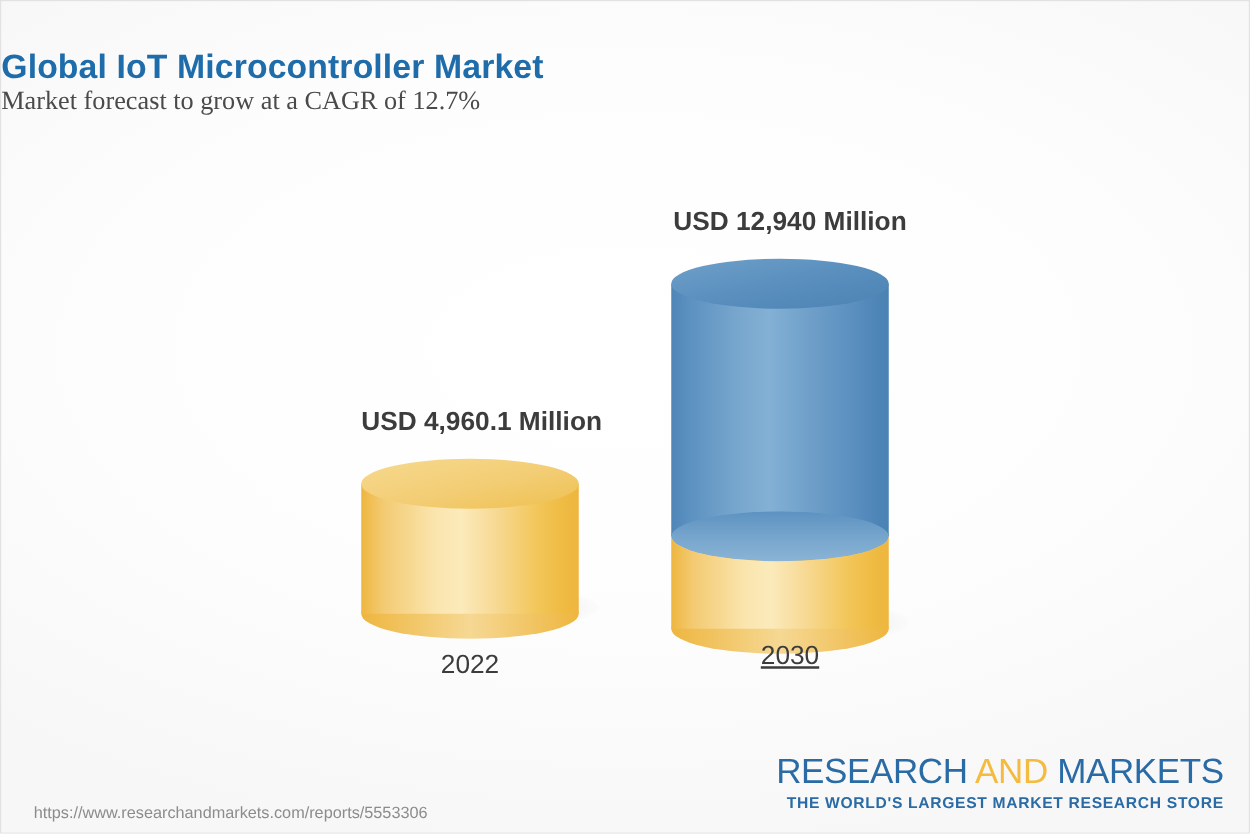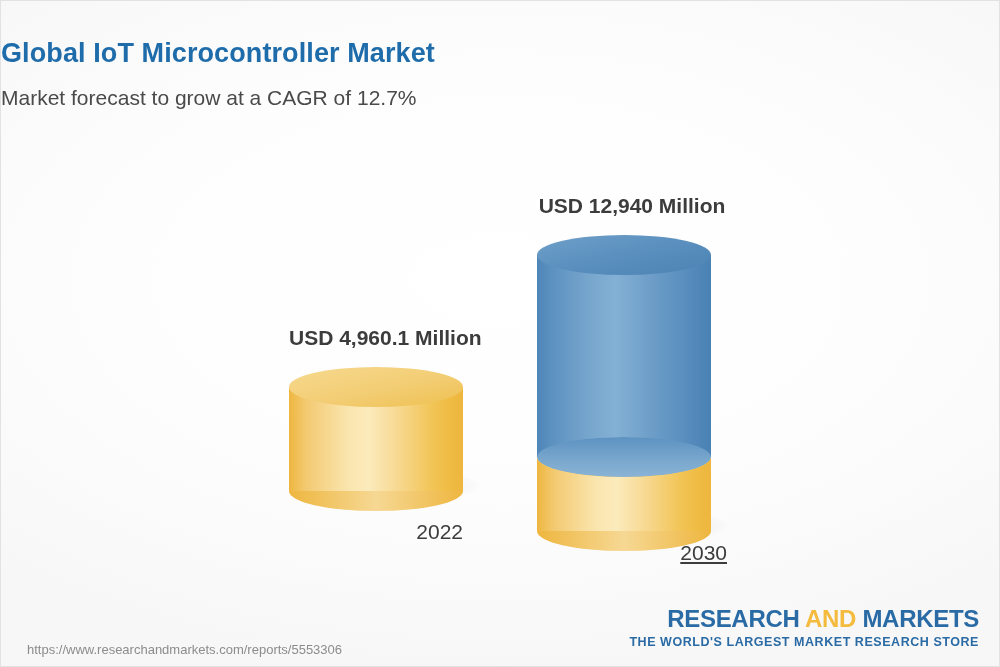--- a/index.html
+++ b/index.html
@@ -33,25 +33,25 @@
     padding-top: 38px;
   }
   #chart-title {
     font-size: 27px;
     font-weight: bold;
     color: #1f6cab;
     letter-spacing: 0.1px;
     line-height: 1.1;
   }
   #chart-subtitle {
-    margin-top: 17px;
     font-size: 21px;
     color: #4a4a4a;
     font-weight: normal;
     line-height: 1.1;
+    font-family: Liberation Serif, serif;
   }
 
   
   #plot-area {
     position: absolute;
     top: 0;
     left: 0;
     width: 1000px;
     height: 667px;
   }
@@ -67,21 +67,21 @@
     font-size: 21px;
     font-weight: bold;
     color: #3c3c3c;
     white-space: nowrap;
     left: 0;
   }
 
   .cat-label {
     position: absolute;
     width: 100%;
-    text-align: right;
+    text-align: center;
     font-size: 21px;
     color: #3c3c3c;
     left: 0;
     white-space: nowrap;
   }
 
   
   .cyl {
     position: absolute;
   }
@@ -155,22 +155,22 @@
     white-space: nowrap;
   }
   #logo {
     position: absolute;
     right: 20px;
     bottom: 18px;
     text-align: right;
     line-height: 1;
   }
   #logo-main {
-    font-size: 24px;
-    font-weight: bold;
+    font-size: 28px;
+    font-weight: normal;
     letter-spacing: -0.3px;
     white-space: nowrap;
   }
   .logo-blue { color: #2a6ba5; }
   .logo-gold { color: #f4bb3e; }
   #logo-tagline {
     margin-top: 5px;
     font-size: 12.5px;
     font-weight: bold;
     color: #2a6ba5;
@@ -198,21 +198,21 @@
 
       <div class="cyl" style="left:0; top:218px; width:174px; height:132px;">
         <div class="cyl-bottom fill-yellow base-yellow" style="top:104px; height:40px;"></div>
         <div class="cyl-body fill-yellow" style="top:20px; height:104px;"></div>
         <div class="cyl-top cap-yellow" style="top:0px; height:40px;"></div>
       </div>
 
       <div class="cat-label" style="top:371px;">2022</div>
     </div>
 
-    <div class="cyl-group" style="left:536px; top:160px; width:190px; height:400px;margin-top:28px;">
+    <div class="cyl-group" style="left:536px; top:160px; width:190px; height:400px;">
 
       <div class="value-label" style="top:5px;">USD 12,940 Million</div>
 
       <div class="cyl-shadow" style="left:18px; top:320px; width:172px; height:34px;"></div>
 
       <div class="cyl" style="left:0; top:46px; width:174px; height:304px;">
 
         <div class="cyl-bottom fill-yellow base-yellow" style="top:276px; height:40px;"></div>
         <div class="cyl-body fill-yellow" style="top:222px; height:74px;"></div>
         <div class="cyl-top" style="top:202px; height:40px;

